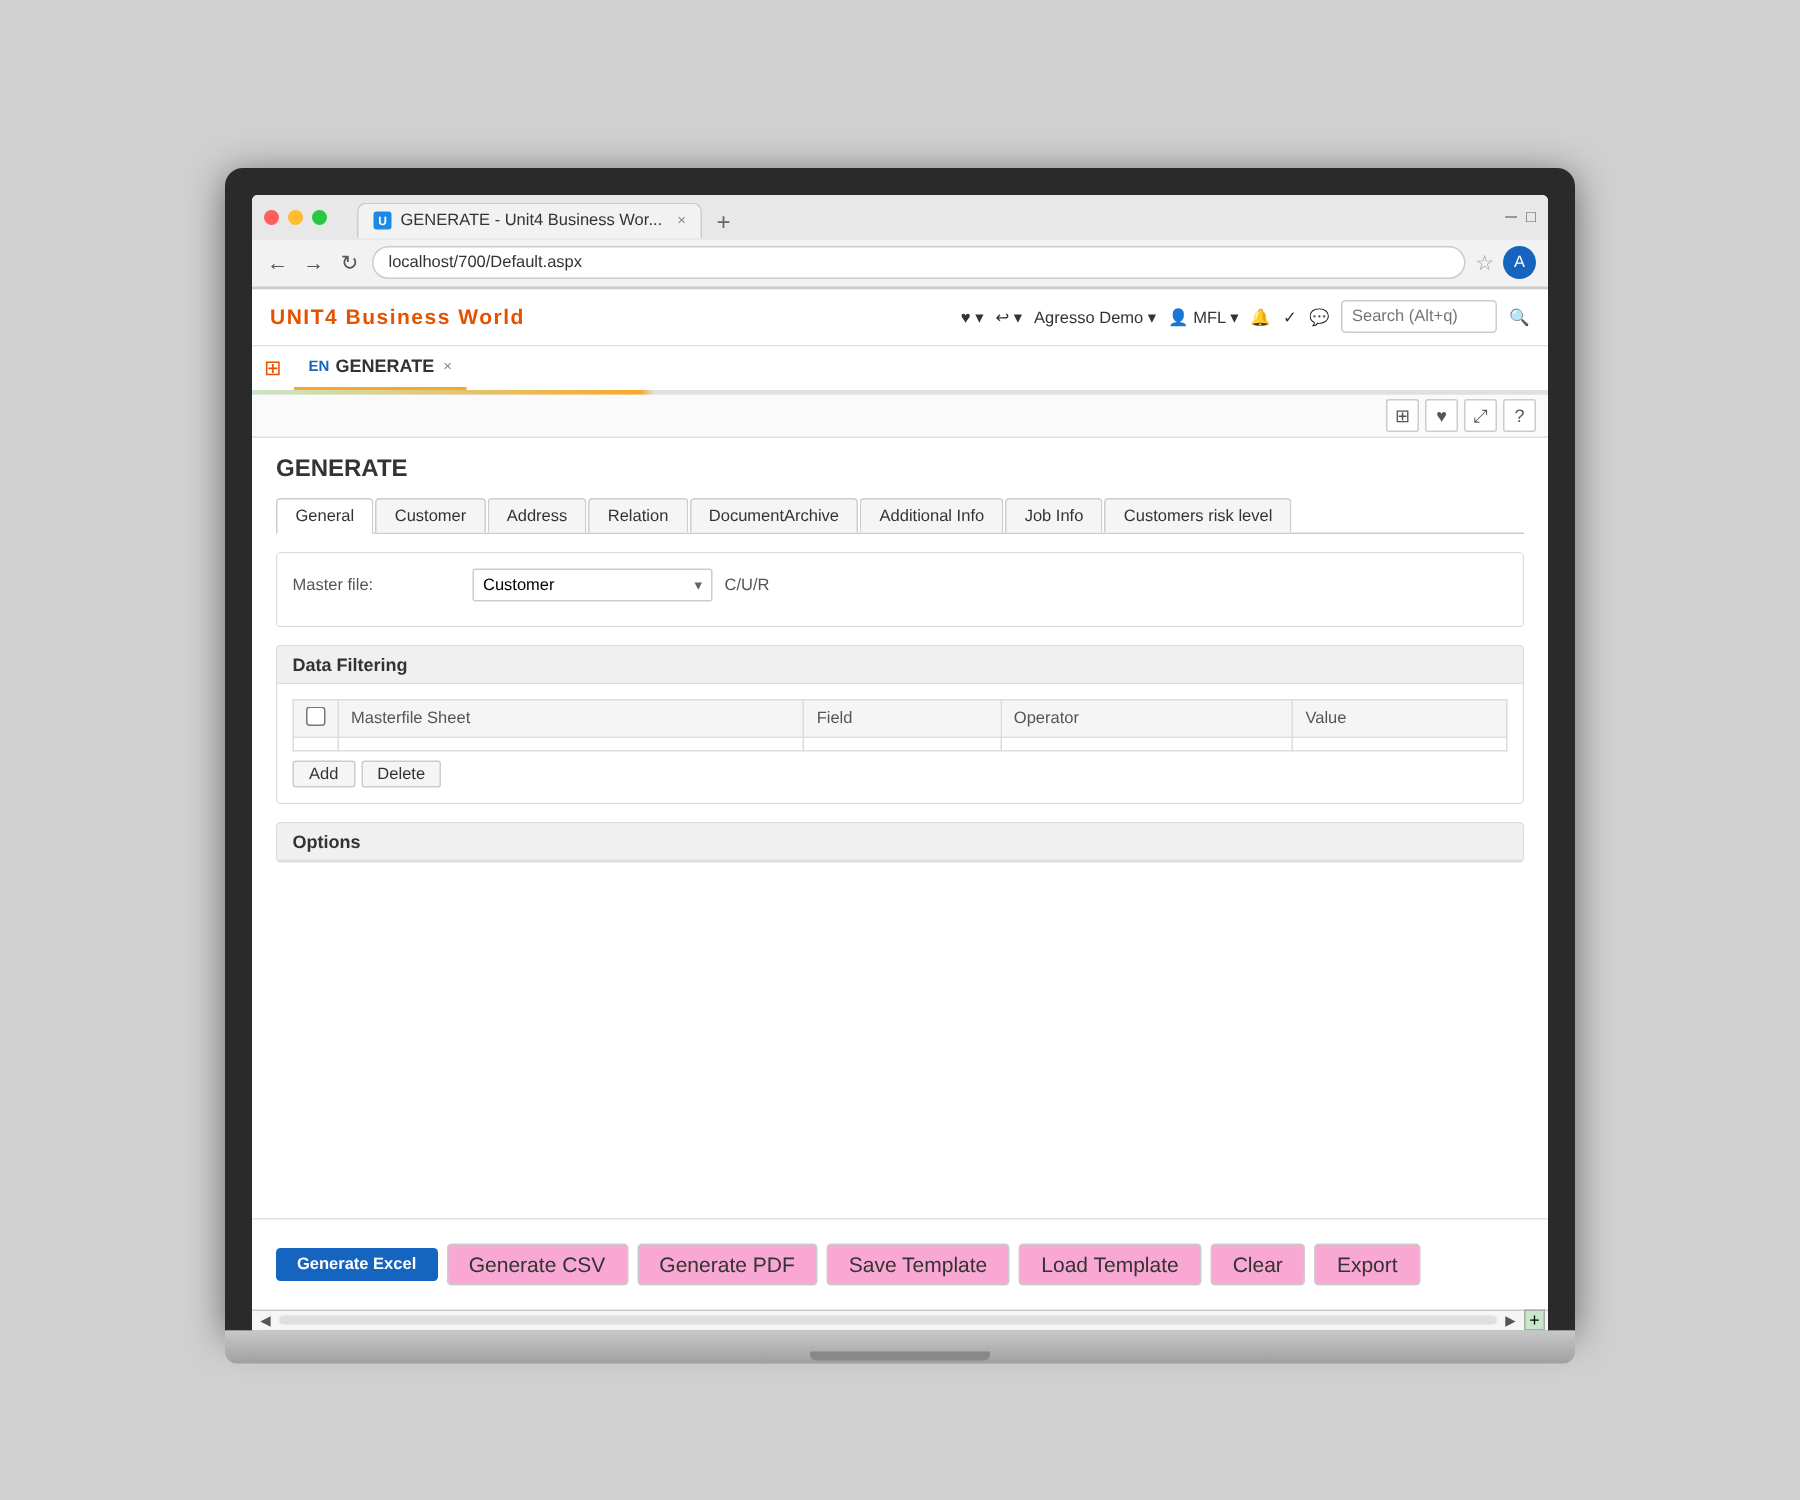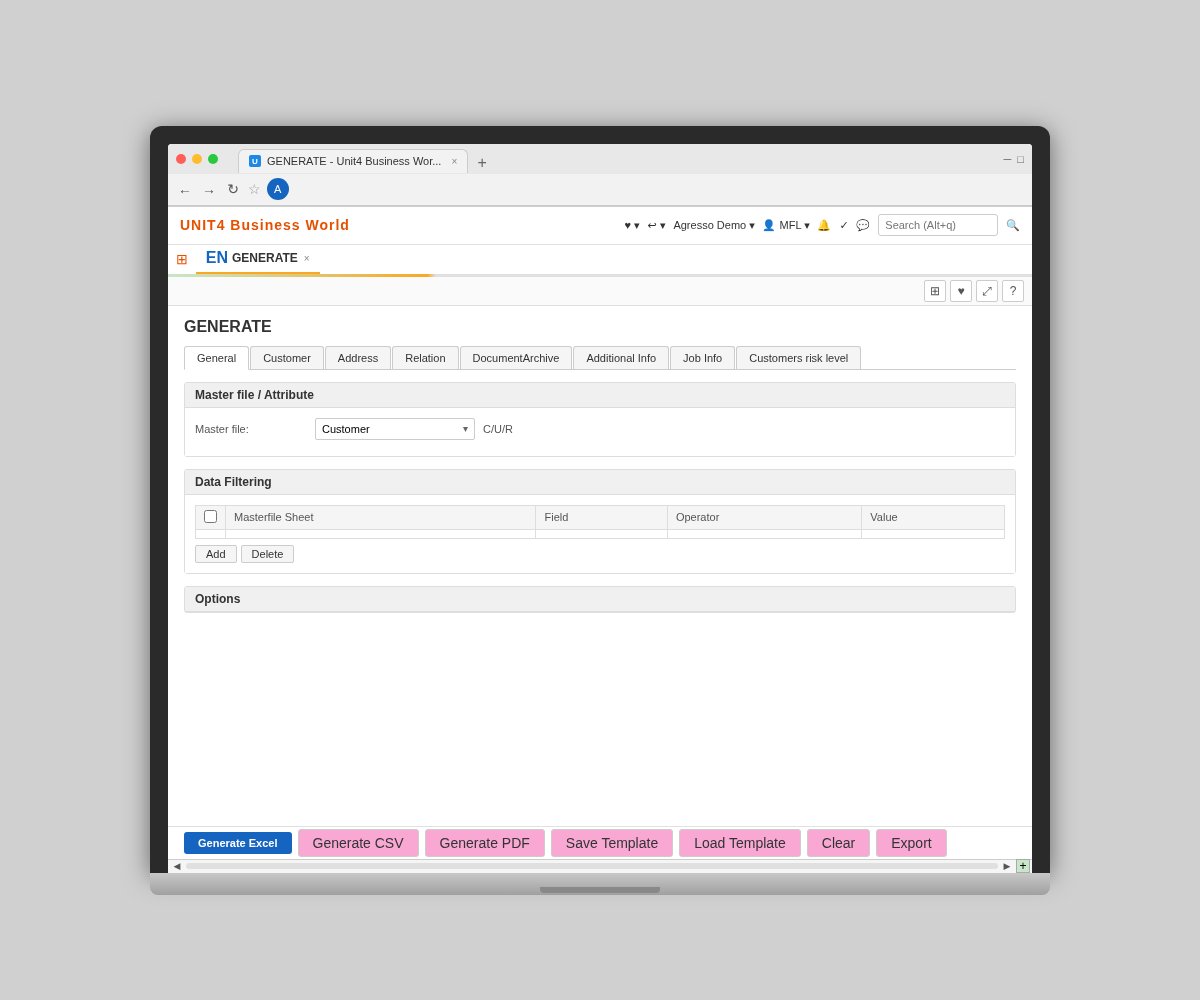--- a/index.html
+++ b/index.html
@@ -210,21 +210,21 @@
       gap: 8px;
       font-size: 11px;
       color: #333;
     }
 
     .search-box {
       border: 1px solid #ccc;
       border-radius: 3px;
       padding: 2px 6px;
       font-size: 11px;
-      width: 120px;
+      width: 104px;
       height: 22px;
     }
 
     .app-nav {
       background: white;
       border-bottom: 3px solid #e0e0e0;
       display: flex;
       align-items: center;
       padding: 0 8px;
       height: 32px;
@@ -253,21 +253,21 @@
       padding: 4px 10px;
       font-size: 11px;
       color: #333;
       gap: 4px;
       border-bottom: 2px solid #f9a825;
       height: 100%;
     }
 
     .nav-tab-lang {
       color: #1565c0;
-      font-size: 16px;
+      font-size: 10px;
       font-weight: bold;
     }
 
     .nav-tab-name {
       font-weight: bold;
       font-size: 12px;
     }
 
     .nav-tab-close {
       color: #888;
@@ -460,21 +460,21 @@
 
     .checkbox-label input {
       width: 12px; height: 12px;
     }
 
     
     .footer-bar {
       display: flex;
       align-items: center;
       gap: 6px;
-      padding: 2px 16px;
+      padding: 16px 16px;
       border-top: 1px solid #e0e0e0;
       background: white;
     }
 
     .btn-primary {
       padding: 5px 14px;
       background: #1565c0;
       color: white;
       border: none;
       border-radius: 3px;
@@ -559,20 +559,21 @@
           </div>
           <div style="display:flex;gap:6px;align-items:center;font-size:11px;color:#666;">
             <span>─</span>
             <span>□</span>
           </div>
         </div>
         <div class="address-bar">
           <button class="nav-btn">←</button>
           <button class="nav-btn">→</button>
           <button class="nav-btn">↻</button>
+          <input class="url-bar" type="text" value="localhost/700/Default.aspx" style="">
           <span class="bookmark-icon">☆</span>
           <div class="account-icon">A</div>
         </div>
       </div>
 
       <div class="app-header">
         <div class="app-logo">
           <span>UNIT4</span><span> Business World</span>
         </div>
         <div class="header-right">
@@ -613,21 +614,20 @@
           <div class="content-tab">Customer</div>
           <div class="content-tab">Address</div>
           <div class="content-tab">Relation</div>
           <div class="content-tab">DocumentArchive</div>
           <div class="content-tab">Additional Info</div>
           <div class="content-tab">Job Info</div>
           <div class="content-tab">Customers risk level</div>
         </div>
 
         <div class="section">
-          <div class="section-header">Master file / Attribute</div>
           <div class="section-body">
             <div class="form-row">
               <div class="form-label">Master file:</div>
               <div class="form-control">
                 <div class="select-box">
                   <span>Customer</span>
                   <span class="select-arrow">▾</span>
                 </div>
                 <span class="cur-label">C/U/R</span>
               </div>

